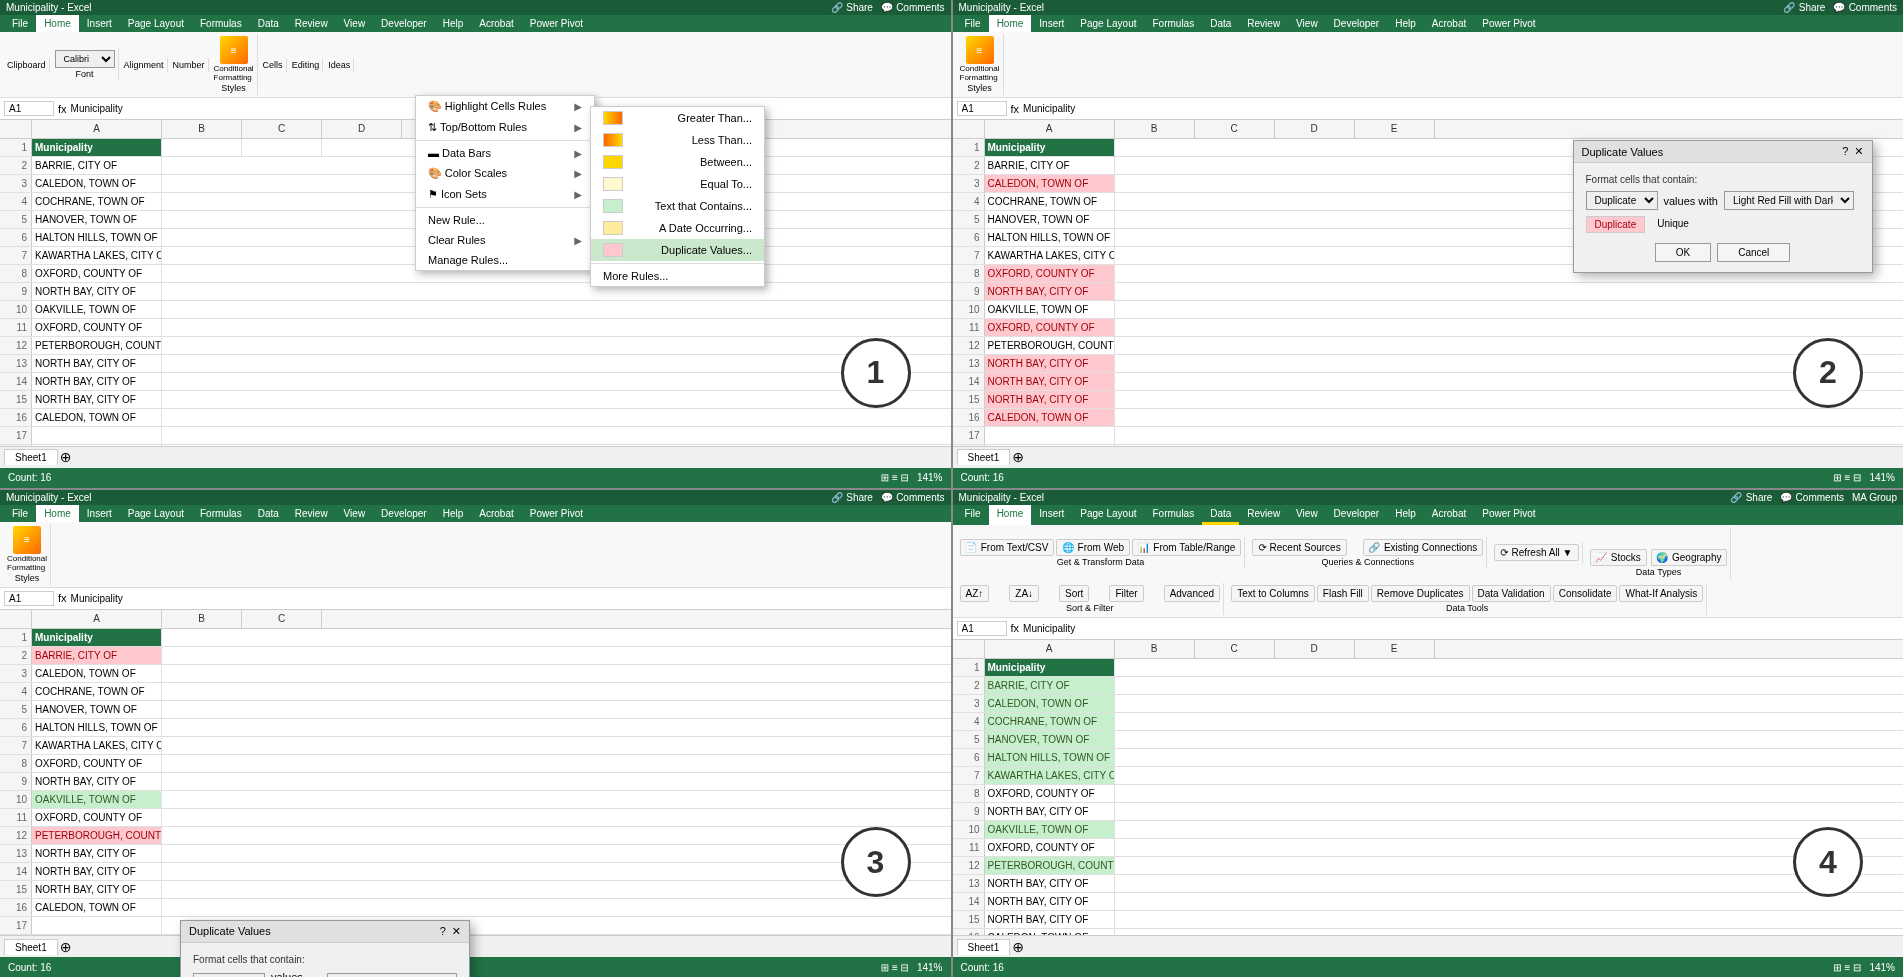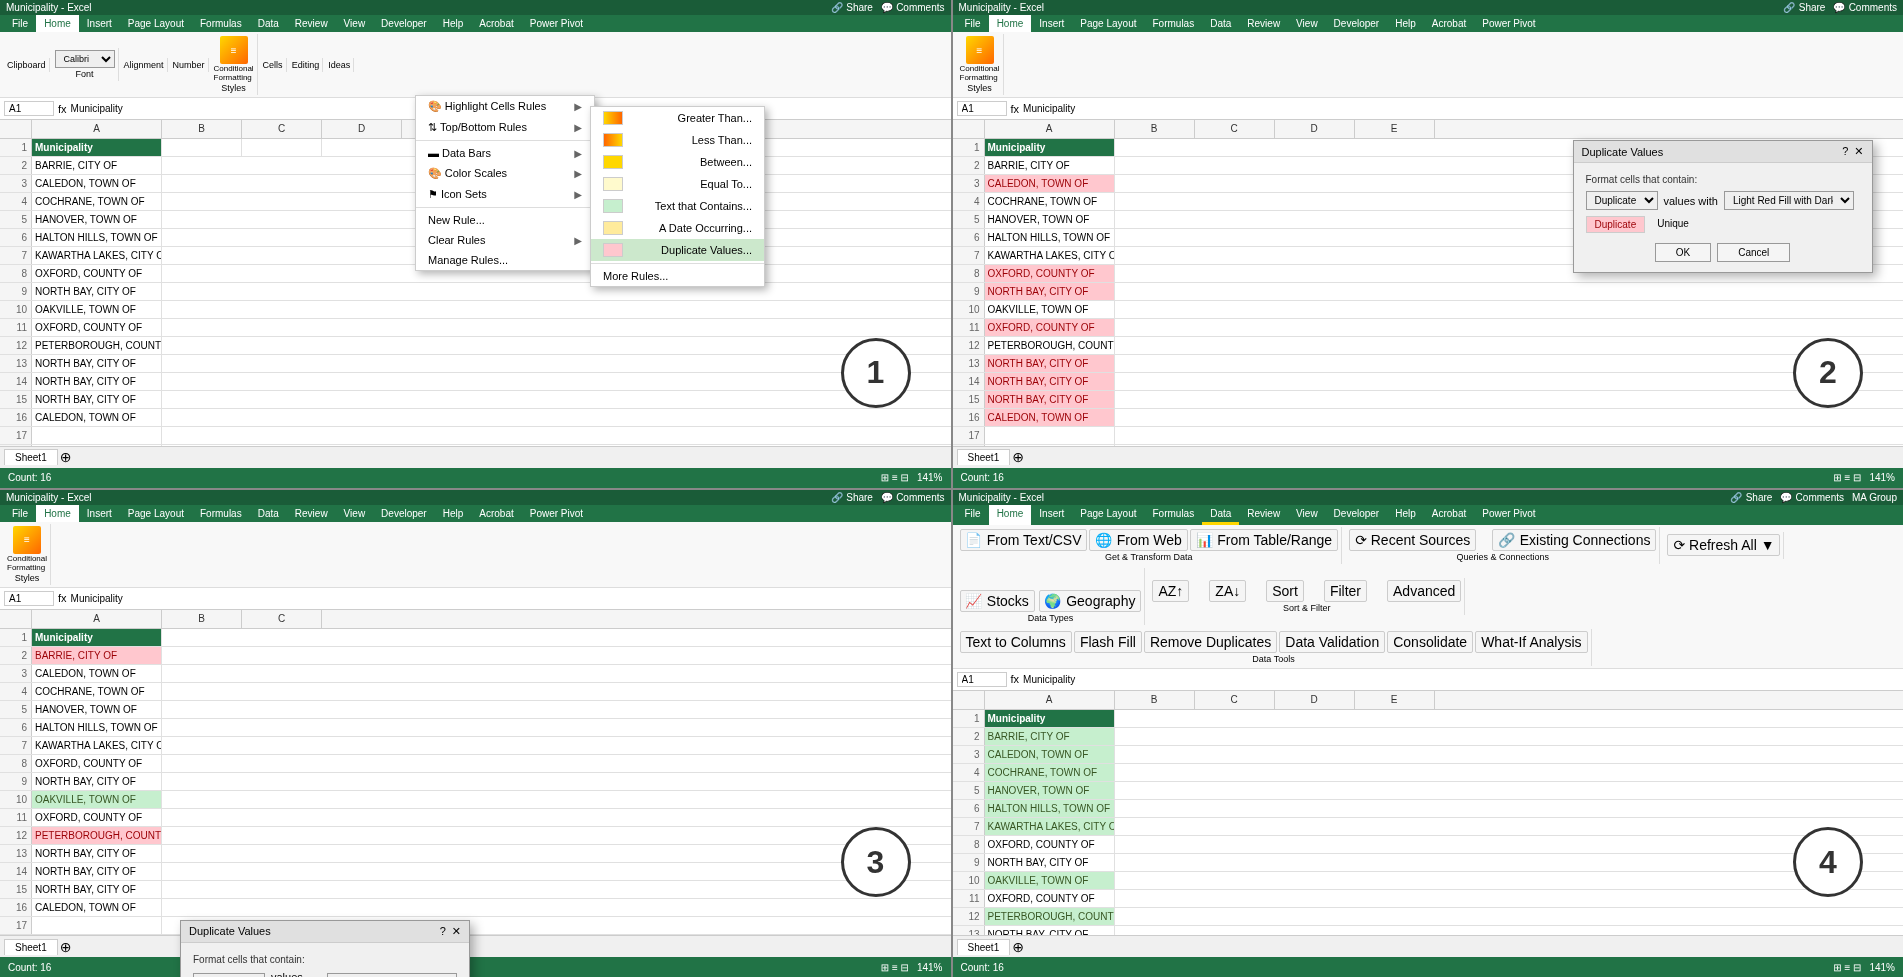--- a/index.html
+++ b/index.html
@@ -289,21 +289,21 @@
       flex-wrap: wrap;
       align-items: center;
       gap: 2px;
       padding: 2px 4px;
       min-height: 48px;
       border-bottom: 1px solid #ddd;
     }
     
     .mini-btn {
       padding: 2px 5px;
-      font-size: 14px;
+      font-size: 10px;
       border: 1px solid #ccc;
       background: #f5f5f5;
       cursor: pointer;
       border-radius: 2px;
     }
     
     .ribbon-section {
       display: flex;
       flex-direction: column;
       align-items: center;

